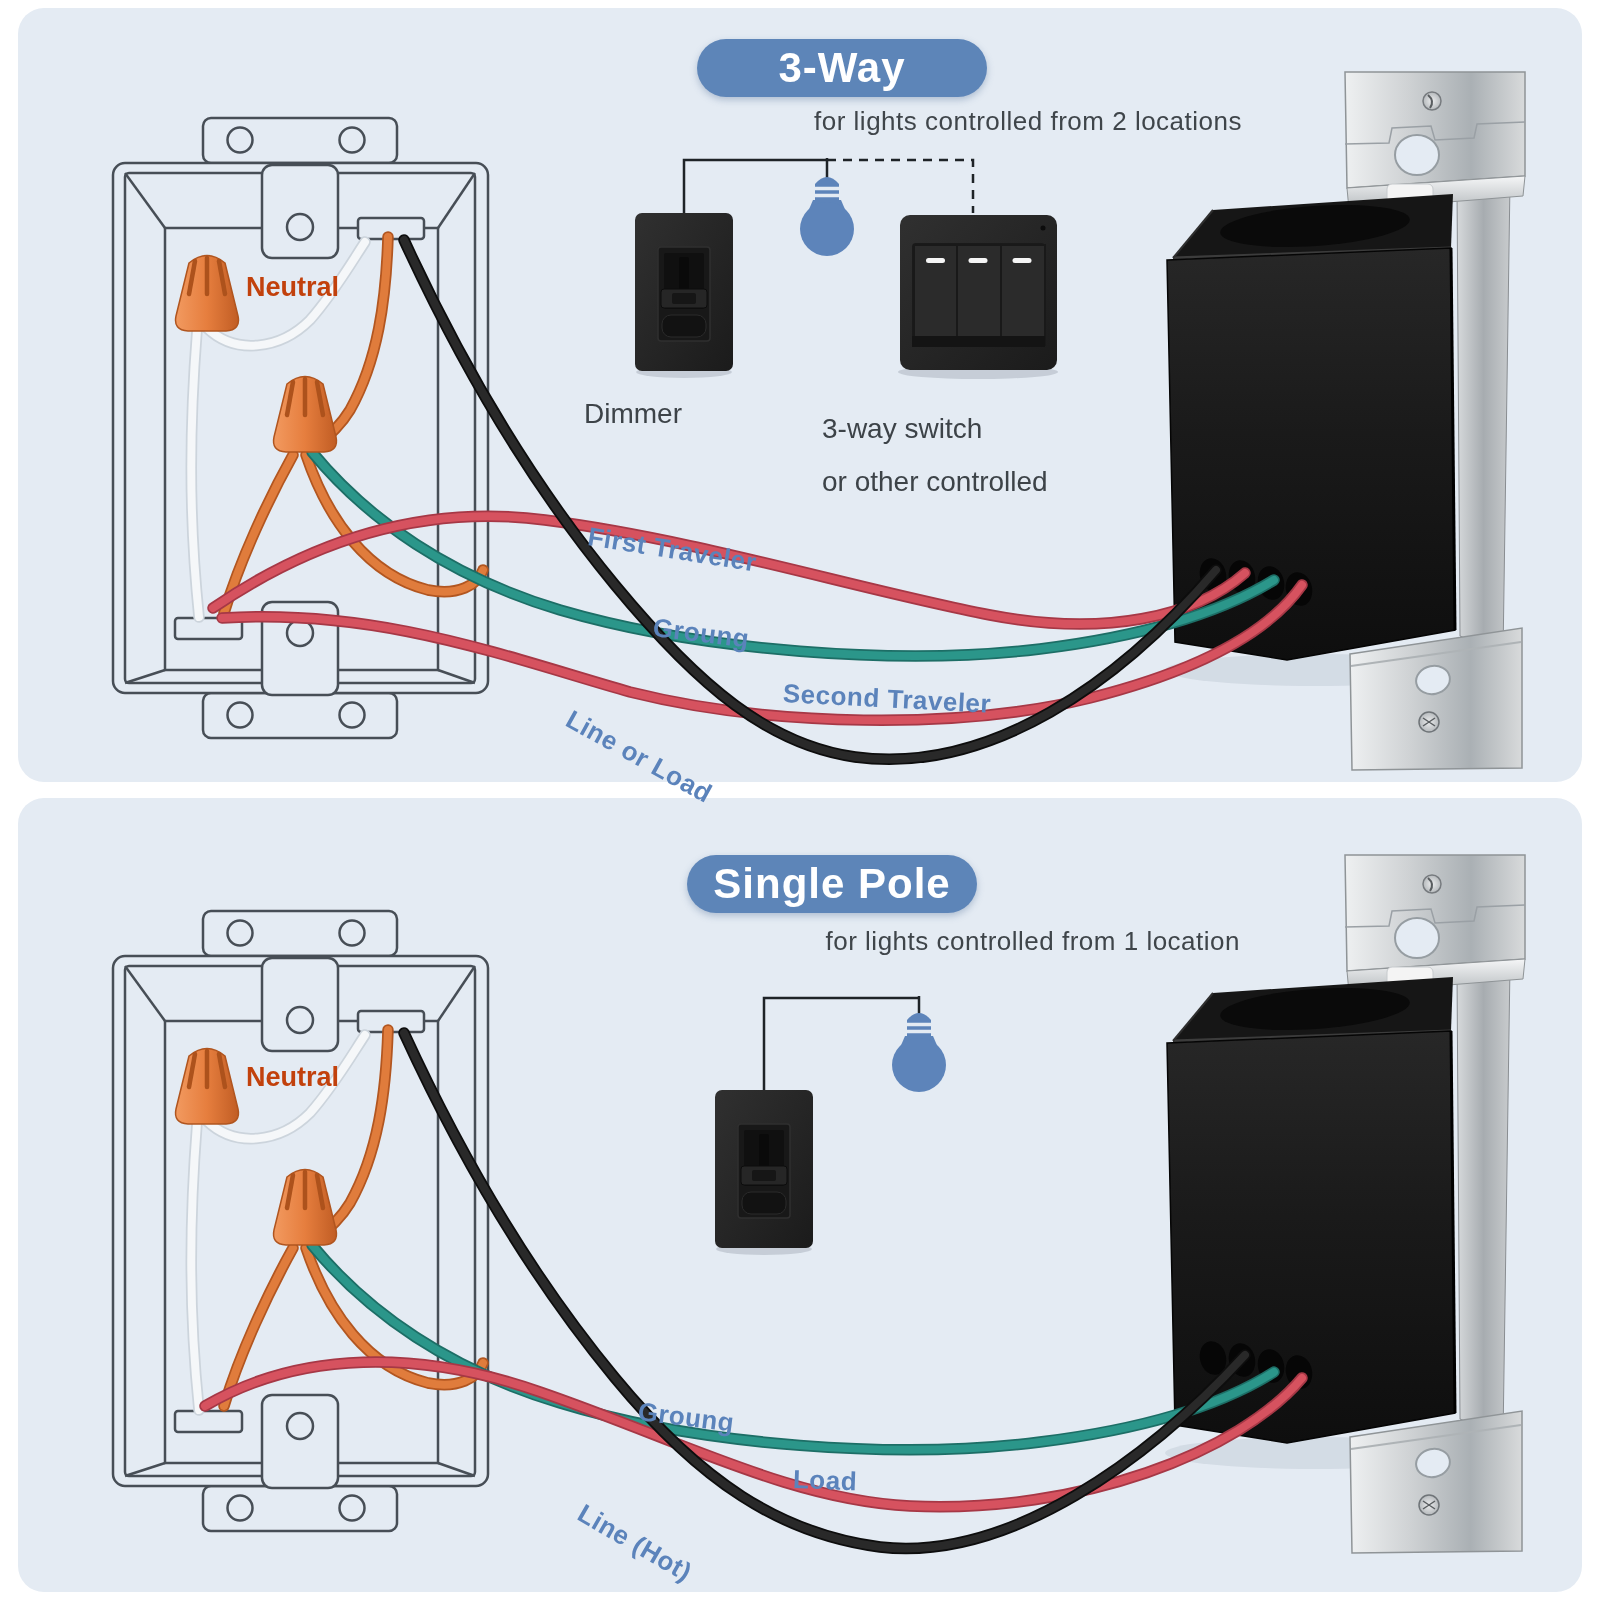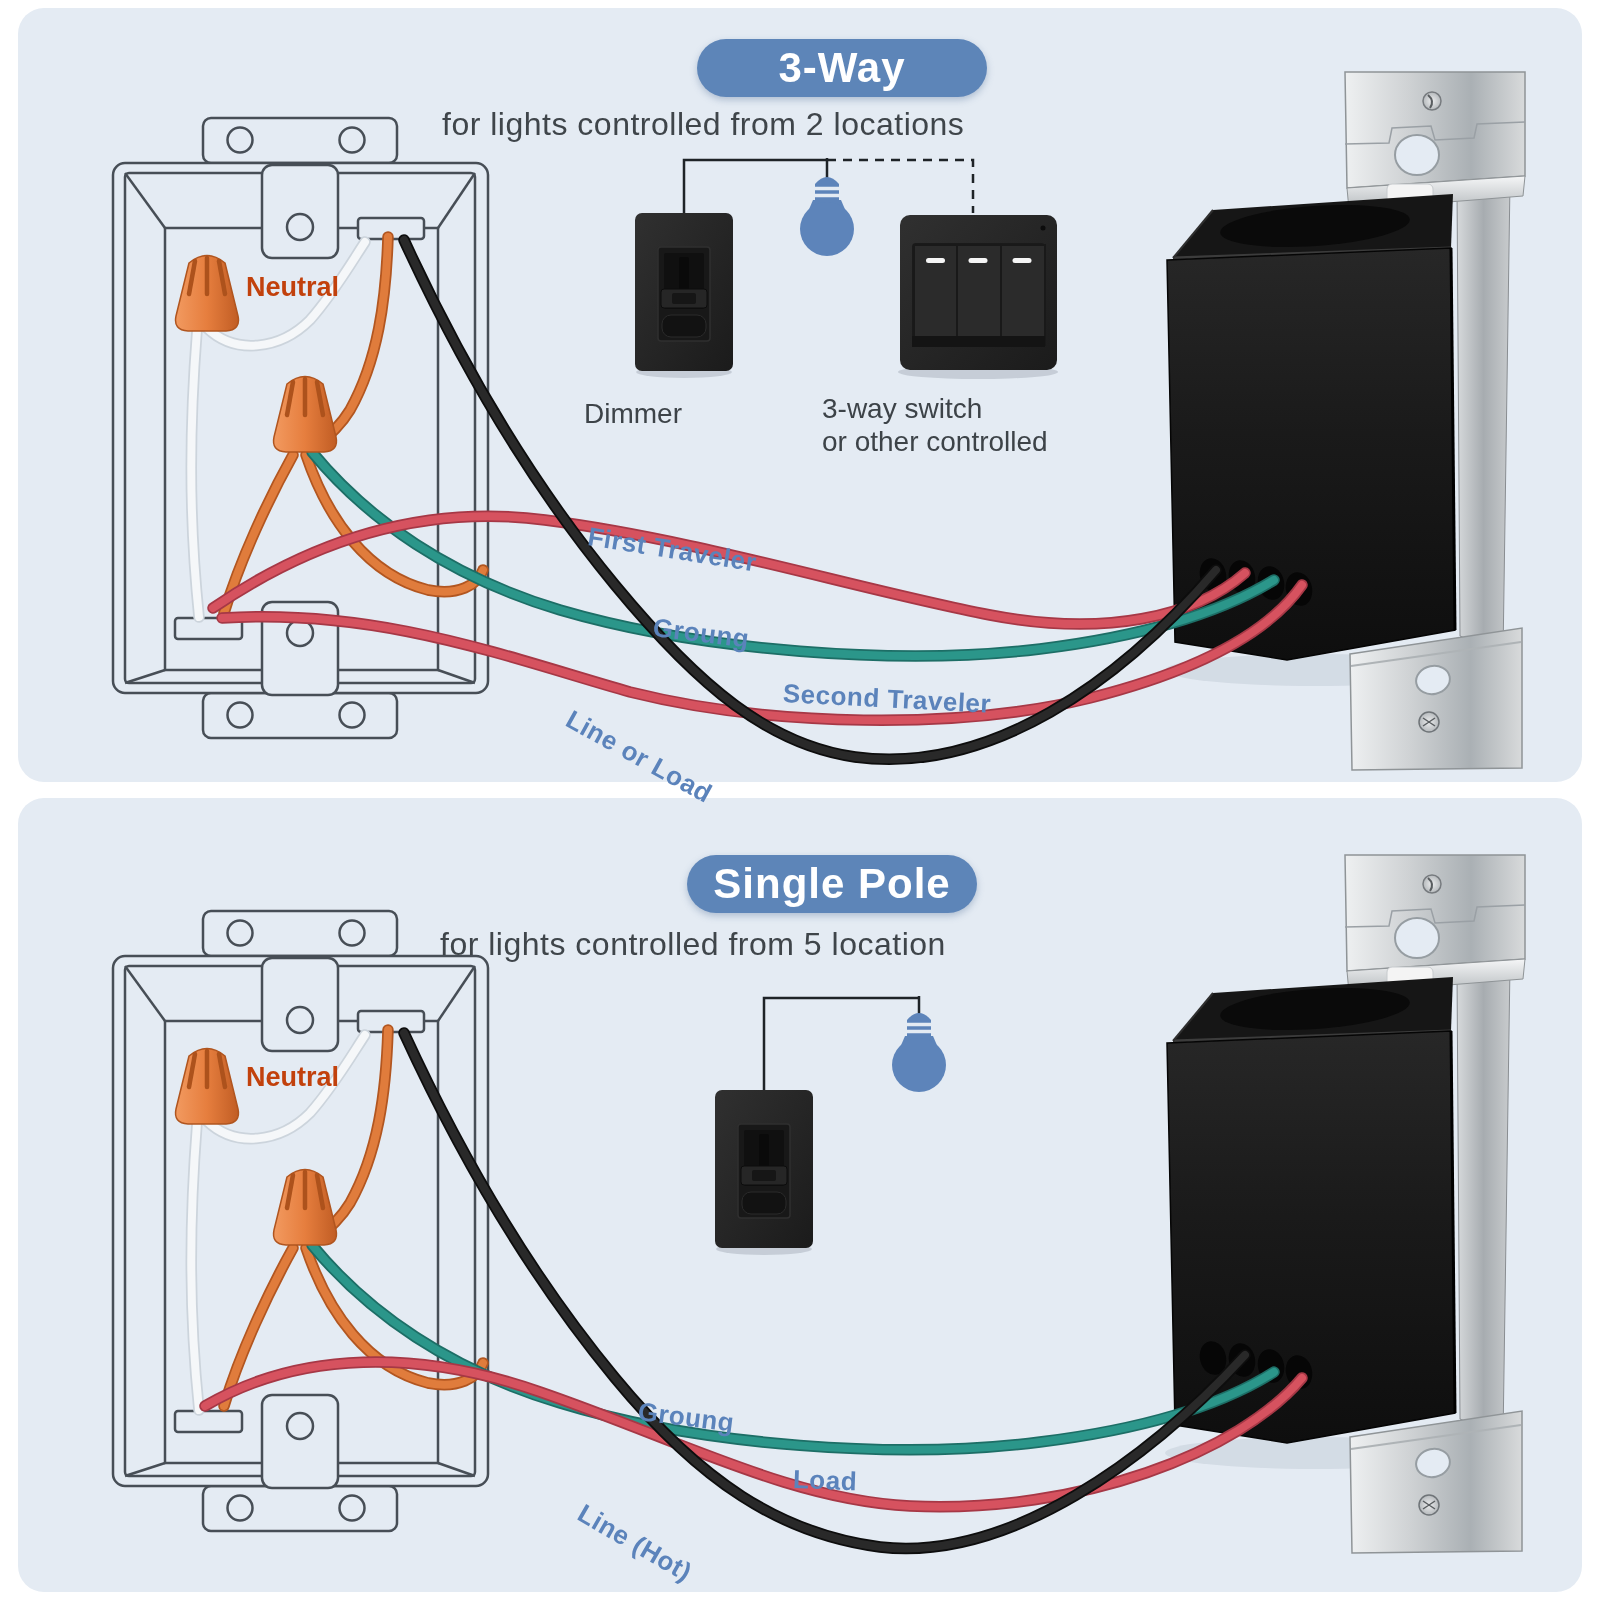--- a/index.html
+++ b/index.html
@@ -12,34 +12,34 @@
   .panel-bottom { top:798px; height:794px; }
   svg.art { position:absolute; left:0; top:0; width:1600px; height:1600px; }
   .overlay { position:absolute; left:0; top:0; width:1600px; height:1600px; }
   .pill {
     position:absolute; width:290px; height:58px; border-radius:29px;
     background:#5d85b8; color:#ffffff; font-size:42px; font-weight:700;
     text-align:center; line-height:58px; letter-spacing:1px;
     box-shadow:0 3px 7px rgba(74,106,148,0.35);
   }
   .subtitle {
-    position:absolute; width:800px; text-align:left;
-    font-size:32px; color:#3f454a; font-weight:400; letter-spacing:0.5px;
+    position:absolute; width:800px; text-align:right;
+    font-size:26px; color:#3f454a; font-weight:400; letter-spacing:0.5px;
   }
   .neutral-label {
     position:absolute; font-size:27px; font-weight:700; color:#c2410c; white-space:nowrap;
   }
   .wire-label {
     position:absolute; font-size:26px; font-weight:700; color:#5b83bb;
     transform-origin:left center; white-space:nowrap; letter-spacing:0.5px;
   }
   .device-label {
     position:absolute; text-align:left; font-size:28px; color:#3d4348; font-weight:400;
   }
-  .device-label .ln { line-height:33px; }
+  .device-label .ln { line-height:33px;margin-top:20px; }
   path.w-out { fill:none; stroke-linecap:round; stroke-width:11.5px; }
   path.w-in  { fill:none; stroke-linecap:round; stroke-width:8px; }
   path.schem { fill:none; stroke:#1e2327; stroke-width:2.5px; }
 </style>
 </head>
 <body>
 
 <div class="stage">
 
   <div class="panel panel-top"></div>
@@ -251,20 +251,20 @@
     <div class="device-label" style="left:822px; top:392px; width:320px;">
       <div class="ln">3-way switch</div>
       <div class="ln">or other controlled</div>
     </div>
     <div class="wire-label" style="left:588px; top:521px; transform:rotate(9deg);">First Traveler</div>
     <div class="wire-label" style="left:653px; top:612px; transform:rotate(7deg);">Groung</div>
     <div class="wire-label" style="left:783px; top:678px; transform:rotate(3deg);">Second Traveler</div>
     <div class="wire-label" style="left:568px; top:702px; transform:rotate(29deg);">Line or Load</div>
 
     <div class="pill" style="left:687px; top:855px;">Single Pole</div>
-    <div class="subtitle" style="left:440px; top:926px;">for lights controlled from 5 location</div>
+    <div class="subtitle" style="left:440px; top:926px;">for lights controlled from 1 location</div>
     <div class="neutral-label" style="left:246px; top:1062px;">Neutral</div>
     <div class="wire-label" style="left:638px; top:1396px; transform:rotate(7deg);">Groung</div>
     <div class="wire-label" style="left:793px; top:1464px; transform:rotate(2deg);">Load</div>
     <div class="wire-label" style="left:580px; top:1496px; transform:rotate(30deg);">Line (Hot)</div>
   </div>
 
 </div>
 
 </body></html>

